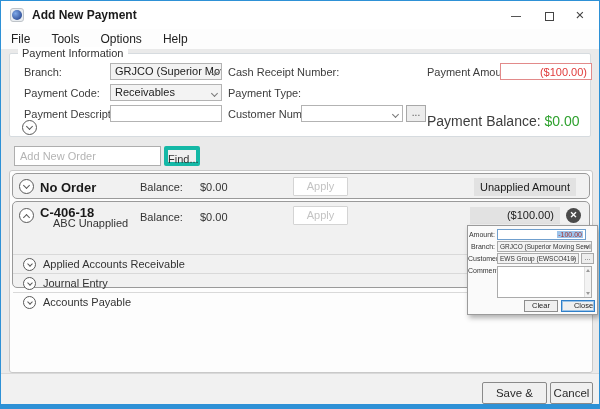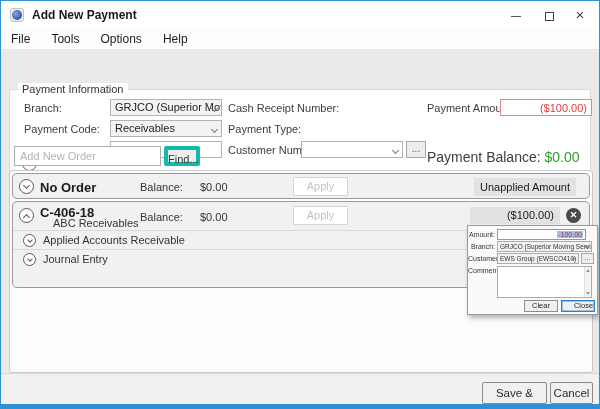--- a/index.html
+++ b/index.html
@@ -25,21 +25,21 @@
 
   
   .menubar { position: absolute; left: 0; top: 28px; width: 100%; height: 20px; background: #fdfdfd; }
   .menu-item { display: inline-block; padding: 3px 8px 0 8px; font-size: 12px; color: #222; margin-left: 2px; }
 
   
   .client { position: absolute; left: 0; top: 48px; width: 100%; height: 357px; background: #eaeaea; }
 
   
   .group { position: absolute; left: 8px; top: 4px; width: 582px; height: 84px;
-           background: #fff; border: 1px solid #d6dbdf; border-radius: 2px; margin-top: 36px; }
+           background: #fff; border: 1px solid #d6dbdf; border-radius: 2px; }
   .group-title { position: absolute; left: 8px; top: -7px; background: #fff; padding: 0 4px;
                  font-size: 11px; color: #333; }
   .lbl { position: absolute; font-size: 11px; color: #3c3c3c; white-space: nowrap; }
 
   .combo { position: absolute; height: 17px; background: #f3f3f3; border: 1px solid #b3b3b3;
            font-size: 11px; color: #222; padding: 1px 14px 0 4px; overflow: hidden; white-space: nowrap; }
   .combo .arr, .sarr { position: absolute; right: 4px; top: 6px; width: 5px; height: 5px;
            border-right: 1.2px solid #777; border-bottom: 1.2px solid #777; transform: rotate(45deg); }
   .combo.white { background: #fff; }
   .inp { position: absolute; height: 17px; background: #fff; border: 1px solid #b3b3b3;
@@ -71,21 +71,21 @@
           border: 1px solid #9a9a9a; border-radius: 5px; }
   .card1 { top: 2px; height: 26px; }
   .card2 { top: 30px; height: 87px; }
   .card .ttl { position: absolute; font-weight: bold; font-size: 13px; color: #1a1a1a; }
   .card .sub { position: absolute; font-size: 11px; color: #333; }
   .apply-btn { position: absolute; width: 55px; height: 19px; background: #fff; border: 1px solid #d4d4d4;
                color: #c3c3c3; font-size: 11px; text-align: center; line-height: 17px; border-radius: 1px; }
   .graybox { position: absolute; background: #e2e2e2; font-size: 11px; color: #1a1a1a; }
   .xcirc { position: absolute; width: 15px; height: 15px; border-radius: 50%; background: #4a4a4a;
            color: #fff; font-size: 9px; line-height: 15px; text-align: center; font-weight: bold; }
-  .sect { position: absolute; left: 0; width: 100%; height: 19px; border-top: 1px solid #d9d9d9; }
+  .sect { position: absolute; left: 0; width: 100%; height: 19px; border-top: 1px solid #d9d9d9; margin-top: 24px; }
   .sect .circ { left: 10px; top: 3px; width: 13px; height: 13px; }
   .sect .circ .ch { left: 3.5px; width: 4px; height: 4px; }
   .sect .slbl { position: absolute; left: 30px; top: 3px; font-size: 11px; color: #333; }
 
   
   .footer { position: absolute; left: 0; top: 324px; width: 100%; height: 33px; background: #f1f1f1;
             border-top: 1px solid #d9d9d9; }
   .btn { position: absolute; top: 8px; height: 22px; background: #f0f0f0; border: 1px solid #8a8a8a;
          font-size: 11.5px; color: #2b2b2b; text-align: center; line-height: 20px; border-radius: 2px; }
 
@@ -190,39 +190,45 @@
         <span class="sub" style="left:187px;top:7px">$0.00</span>
         <div class="apply-btn" style="left:280px;top:3px">Apply</div>
         <div class="graybox" style="right:13px;top:4px;width:102px;height:18px;text-align:center;line-height:18px">Unapplied Amount</div>
       </div>
 
       <div class="card card2">
         <span class="circ" style="left:6px;top:6px">
           <span class="ch up"></span>
         </span>
         <span class="ttl" style="left:27px;top:3px">C-406-18</span>
-        <span class="sub" style="left:40px;top:15px">ABC Receivables</span>
+        <span class="sub" style="left:40px;top:15px">ABC Unapplied</span>
         <span class="sub" style="left:127px;top:9px">Balance:</span>
         <span class="sub" style="left:187px;top:9px">$0.00</span>
         <div class="apply-btn" style="left:280px;top:4px">Apply</div>
         <div class="graybox" style="right:29px;top:5px;width:90px;height:17px;text-align:right;line-height:17px;padding-right:6px">($100.00)</div>
         <span class="xcirc" style="right:8px;top:6px">✕</span>
 
         <div class="sect" style="top:28px">
           <span class="circ">
             <span class="ch down"></span>
           </span>
           <span class="slbl">Applied Accounts Receivable</span>
         </div>
         <div class="sect" style="top:47px">
           <span class="circ">
             <span class="ch down"></span>
           </span>
           <span class="slbl">Journal Entry</span>
         </div>
+        <div class="sect" style="top:66px">
+          <span class="circ">
+            <span class="ch down"></span>
+          </span>
+          <span class="slbl">Accounts Payable</span>
+        </div>
       </div>
     </div>
 
     <div class="popup">
       <span class="plbl" style="top:5px">Amount:</span>
       <div class="pamount">
         <span class="sel">-100.00</span>
       </div>
 
       <span class="plbl" style="top:17px">Branch:</span>

